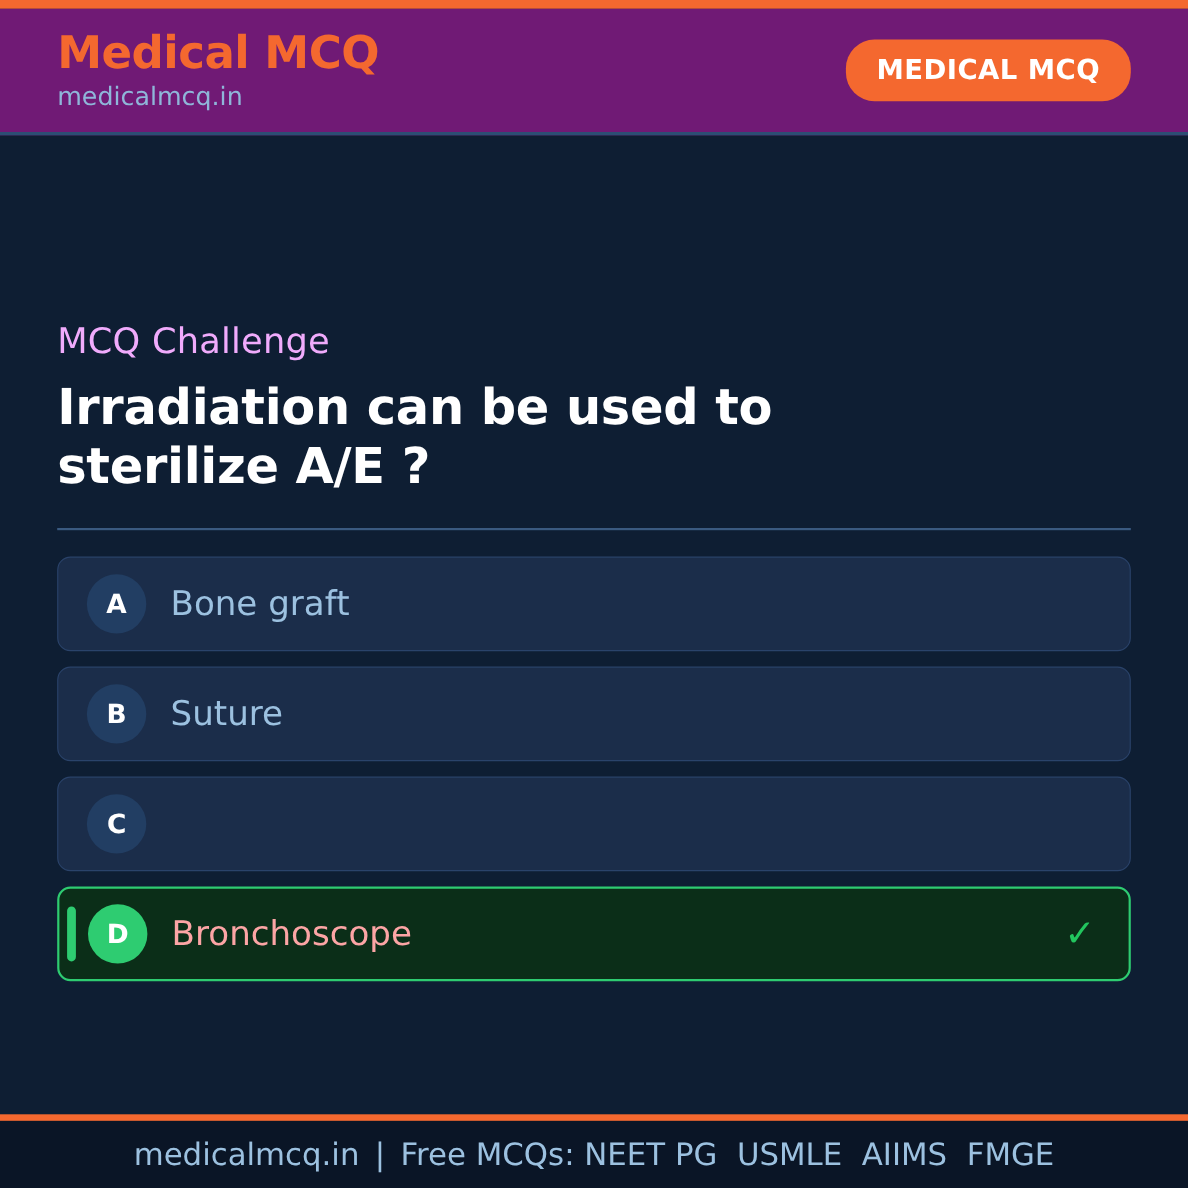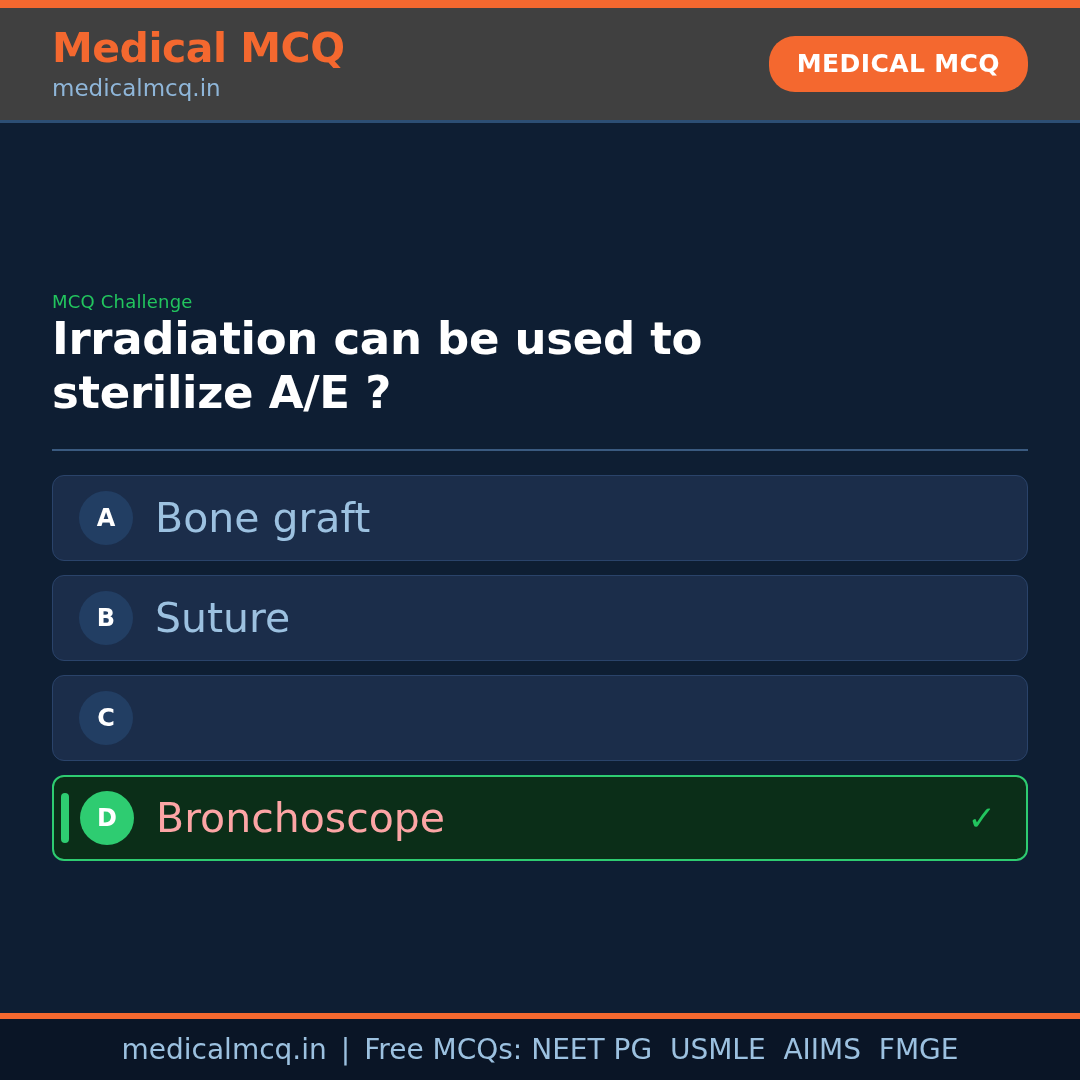--- a/index.html
+++ b/index.html
@@ -29,21 +29,21 @@
     width: 100%;
     background: #f4682f;
     flex: 0 0 auto;
   }
 
   
   .header {
     position: relative;
     flex: 0 0 auto;
     height: 115px;
-    background: #404040;
+    background: #701a75;
     box-sizing: border-box;
     padding: 0 52px;
     display: flex;
     align-items: center;
     justify-content: space-between;
     border-bottom: 3px solid #2c4e74;
   }
   .brand-block {
     display: flex;
     flex-direction: column;
@@ -85,23 +85,24 @@
     padding: 0 52px;
     display: flex;
     flex-direction: column;
     justify-content: flex-start;
   }
 
   .spacer-top { height: 168px; flex: 0 0 auto; }
 
   .kicker {
     font-family: "DejaVu Sans", sans-serif;
-    font-size: 18px;
-    color: #22c55e;
+    font-size: 32px;
+    color: #f0abfc;
     letter-spacing: 0.2px;
+    margin-bottom: 14px;
   }
   .question {
     font-family: "DejaVu Sans", sans-serif;
     font-size: 45px;
     font-weight: bold;
     color: #ffffff;
     line-height: 1.21;
     letter-spacing: -0.3px;
     max-width: 790px;
     margin: 0;
@@ -141,21 +142,21 @@
     font-family: "DejaVu Sans", sans-serif;
     font-size: 24px;
     font-weight: bold;
     display: flex;
     align-items: center;
     justify-content: center;
     margin-right: 22px;
   }
   .option .otext {
     font-family: "DejaVu Sans", sans-serif;
-    font-size: 41px;
+    font-size: 31px;
     color: #9cc1e0;
     letter-spacing: 0px;
     flex: 1 1 auto;
   }
   .option .tick {
     flex: 0 0 auto;
     font-size: 34px;
     color: #22c55e;
     line-height: 1;
     display: none;

